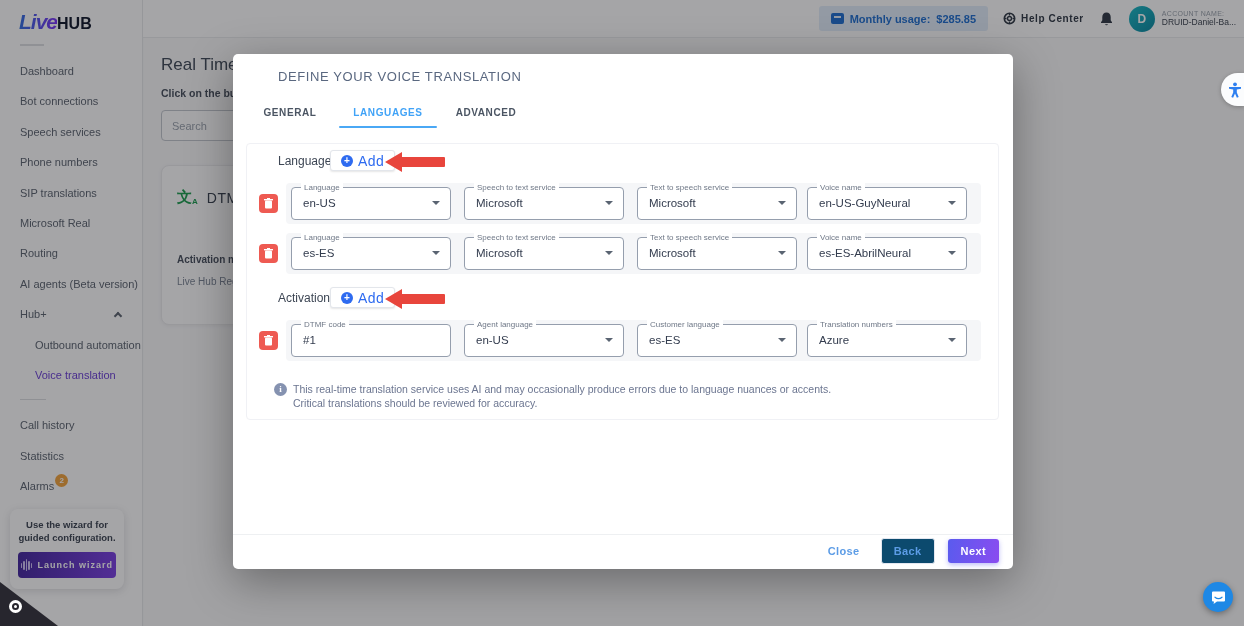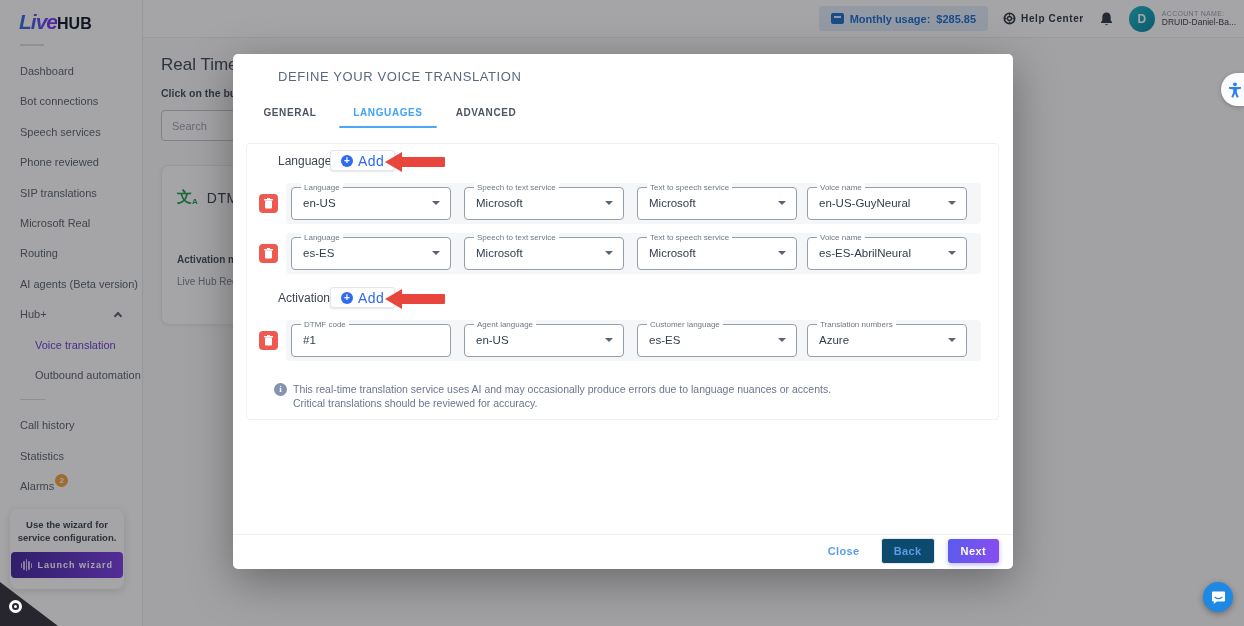--- a/index.html
+++ b/index.html
@@ -17,21 +17,21 @@
   .nav-item.sub { padding-left:35px; }
   .nav-item.active { color:#6b3fd6; }
   .nav-item.hub { position:relative; }
   .chevron-up { position:absolute; right:22px; top:14px; width:6px; height:6px; border-top:2px solid #5c6470; border-right:2px solid #5c6470; transform:rotate(-45deg); }
   .nav-divider { height:20px; position:relative; }
   .nav-divider::after { content:""; position:absolute; left:20px; top:9px; width:26px; height:1px; background:#dcdee1; }
   .badge { display:inline-block; position:relative; top:-7px; left:1px; width:13px; height:13px; background:#f2a33c; border-radius:50%; color:#fff; font-size:8px; line-height:13px; text-align:center; font-weight:700; }
 
   #wizard-card { position:absolute; left:10px; top:509px; width:114px; height:80px; background:#fff; border-radius:8px; box-shadow:0 2px 8px rgba(30,30,40,.15); text-align:center; padding-top:9px; z-index:1; }
   #wizard-card .wtxt { font-size:9.5px; color:#3c4452; font-weight:700; line-height:13px; }
-  #wizard-btn { margin:8px auto 0; width:112px; height:26px; border:none; border-radius:4px; background:linear-gradient(95deg,#43269e,#7b3fe4); color:#fff; font-size:9px; font-weight:700; letter-spacing:1px; display:flex; align-items:center; justify-content:center; gap:5px; cursor:pointer; }
+  #wizard-btn { margin:8px auto 0; width:98px; height:26px; border:none; border-radius:4px; background:linear-gradient(95deg,#43269e,#7b3fe4); color:#fff; font-size:9px; font-weight:700; letter-spacing:1px; display:flex; align-items:center; justify-content:center; gap:5px; cursor:pointer; }
   .wave-icon { display:inline-flex; align-items:center; gap:1px; }
   .wave-icon i { display:block; width:1.5px; background:#cfc2f5; border-radius:1px; }
 
   
   #topbar { position:absolute; left:143px; right:0; top:0; height:38px; background:#fff; border-bottom:1px solid #ebecee; display:flex; align-items:center; justify-content:flex-end; gap:15px; padding-right:8px; z-index:1; }
   #usage-chip { display:flex; align-items:center; gap:6px; background:#e3eefb; border-radius:3px; height:25px; padding:0 12px; cursor:pointer; }
   #usage-chip .bicon { width:13px; height:11px; background:#1f6fd0; border-radius:2px; position:relative; }
   #usage-chip .bicon::after { content:""; position:absolute; left:3px; top:3px; width:7px; height:2px; background:#e3eefb; }
   #usage-chip span { font-size:11px; font-weight:700; color:#1f6fd0; }
   #help-center { display:flex; align-items:center; gap:5px; cursor:pointer; }
@@ -109,42 +109,42 @@
   <div id="sidebar">
     <div id="logo">
       <span class="live">Live</span><span class="hub">HUB</span>
     </div>
     <div class="logo-divider"></div>
 
     <div id="nav">
       <div class="nav-item">Dashboard</div>
       <div class="nav-item">Bot connections</div>
       <div class="nav-item">Speech services</div>
-      <div class="nav-item">Phone reviewed</div>
+      <div class="nav-item">Phone numbers</div>
       <div class="nav-item">SIP translations</div>
       <div class="nav-item">Microsoft Real</div>
       <div class="nav-item">Routing</div>
       <div class="nav-item">AI agents (Beta version)</div>
       <div class="nav-item hub">
         <span>Hub+</span>
         <span class="chevron-up"></span>
       </div>
+      <div class="nav-item sub">Outbound automation</div>
       <div class="nav-item sub active">Voice translation</div>
-      <div class="nav-item sub">Outbound automation</div>
       <div class="nav-divider"></div>
       <div class="nav-item">Call history</div>
       <div class="nav-item">Statistics</div>
       <div class="nav-item">
         <span>Alarms</span><span class="badge">2</span>
       </div>
     </div>
 
     <div id="wizard-card">
       <div class="wtxt">Use the wizard for</div>
-      <div class="wtxt">service configuration.</div>
+      <div class="wtxt">guided configuration.</div>
       <button id="wizard-btn">
         <span class="wave-icon">
           <i style="height:5px"></i>
             <i style="height:9px"></i>
             <i style="height:12px"></i>
             <i style="height:9px"></i>
             <i style="height:5px"></i>
         </span>
         <span>Launch wizard</span>
       </button>

